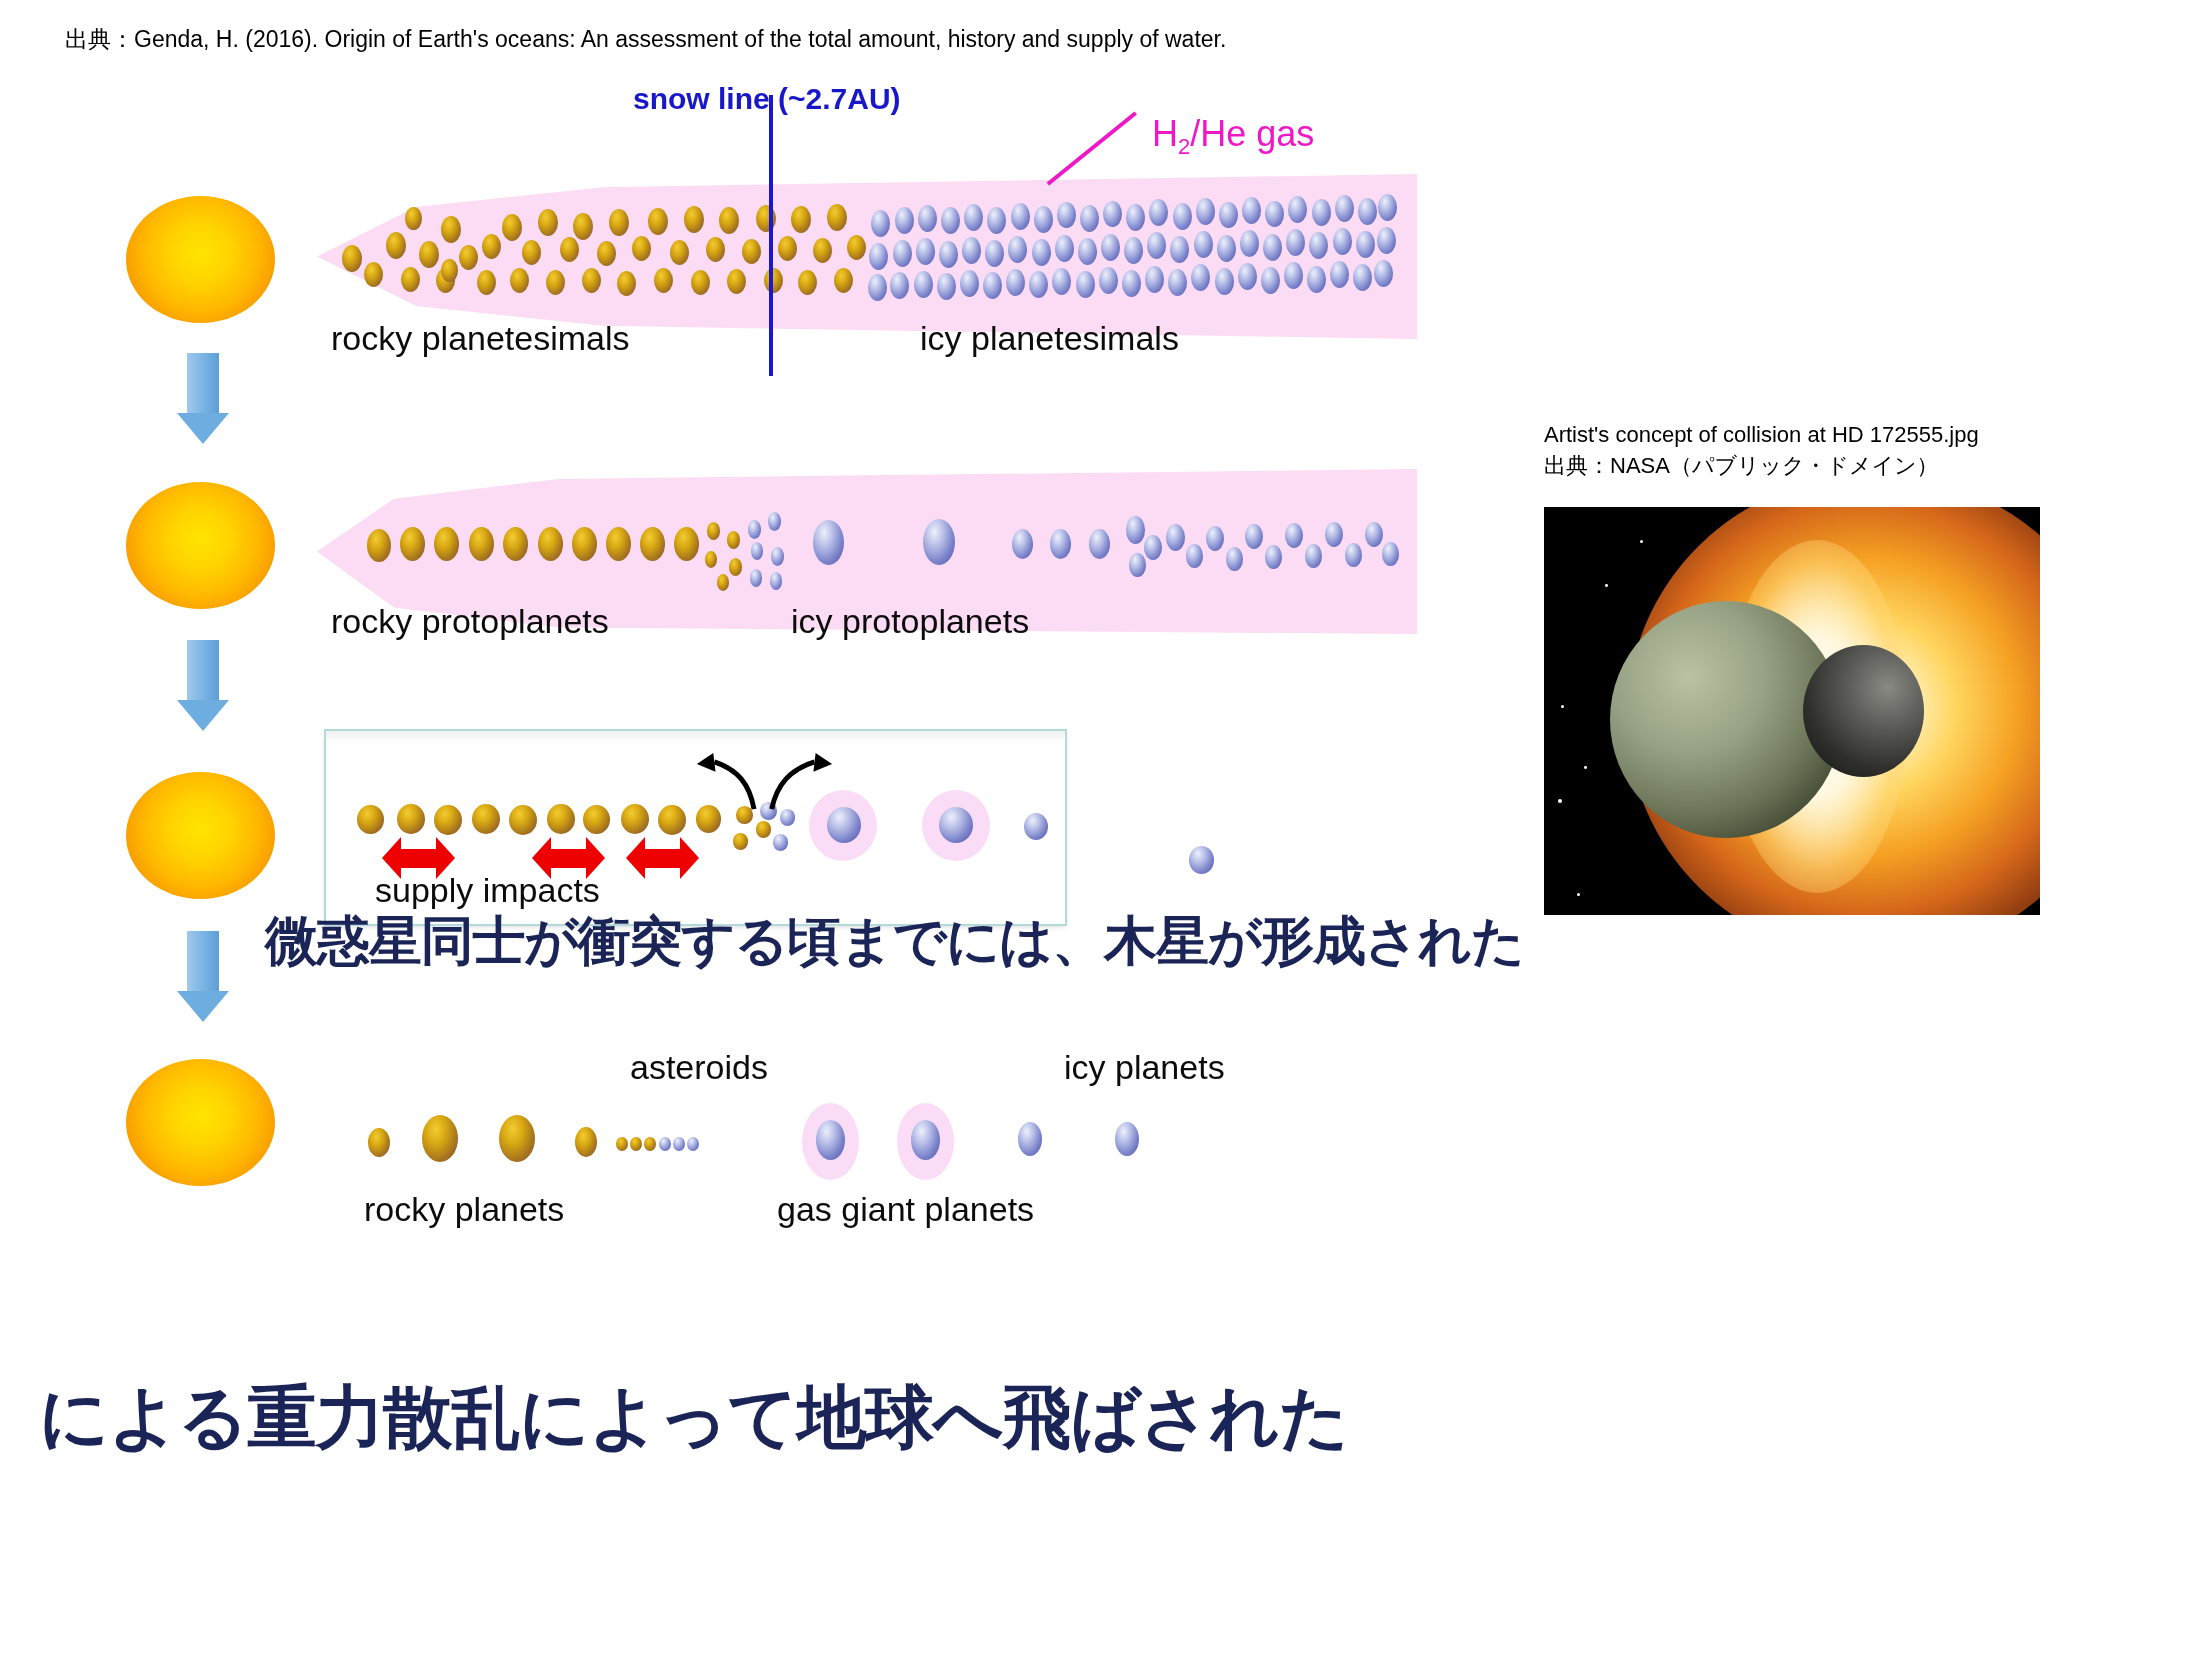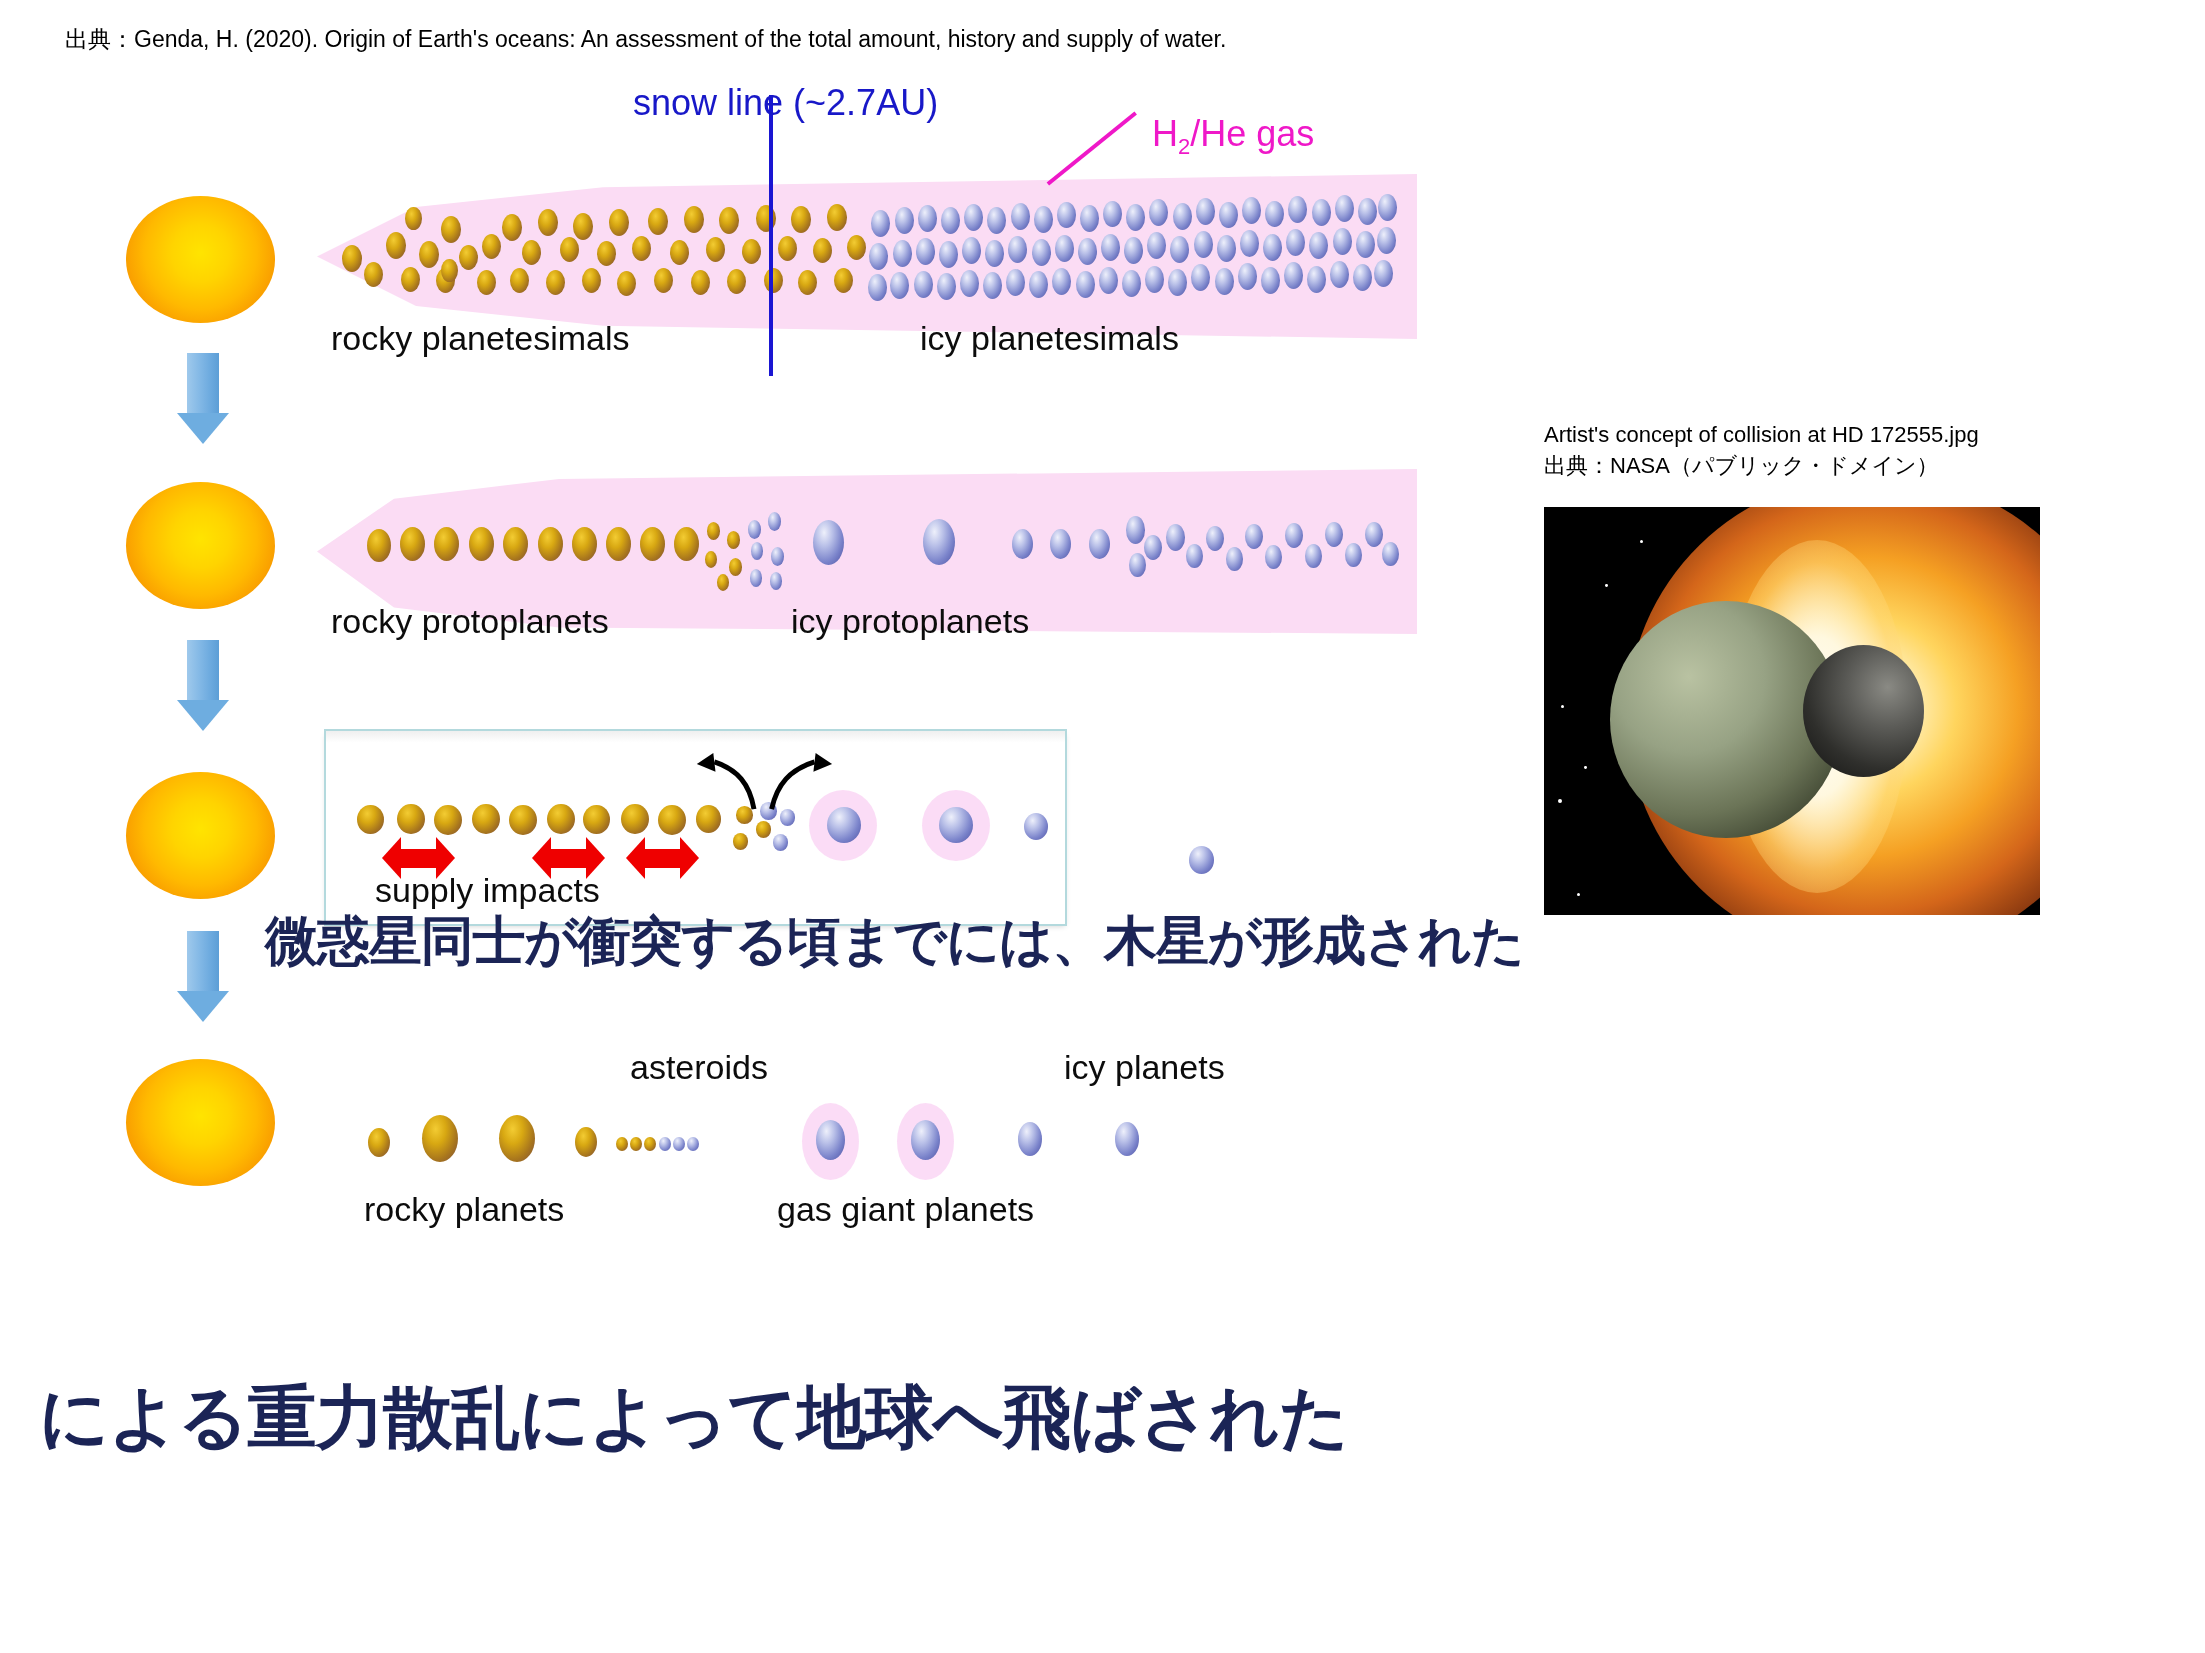--- a/index.html
+++ b/index.html
@@ -56,21 +56,21 @@
   .halo{
     position:absolute;border-radius:50%;background:#fbd9f5;opacity:.92;
   }
 
   
   .dlabel{
     position:absolute;font-size:34px;color:#0c0c0c;white-space:nowrap;
     font-family:"Liberation Sans","DejaVu Sans",sans-serif;
   }
   #snow-line-label{
-    color:#1818c8;font-size:36px;white-space:nowrap;
+    color:#1818c8;font-size:30px;white-space:nowrap;font-weight:bold;
   }
   #snow-line{
     background:#1a16d2;width:3.9px;
   }
   #gas-label{
     color:#ef18c8;font-size:36px;white-space:nowrap;
   }
   #gas-label sub{font-size:22px;}
   #gas-leader{
     background:#ef18c8;height:4.4px;transform-origin:left center;
@@ -106,21 +106,21 @@
   #nasa-image{
     left:1544px;top:507px;width:496px;height:408px;
     background:#000;overflow:hidden;
   }
   #nasa-image .stars span{position:absolute;background:#fff;border-radius:50%;}
   .flare{position:absolute;border-radius:50%;}
 </style>
 </head>
 <body>
 
-<div class="abs" id="source-citation">出典：Genda, H. (2020). Origin of Earth's oceans: An assessment of the total amount, history and supply of water.</div>
+<div class="abs" id="source-citation">出典：Genda, H. (2016). Origin of Earth's oceans: An assessment of the total amount, history and supply of water.</div>
 
 <div class="abs sun" style="left:126px;top:196px;width:149px;height:127px;"></div>
 <div class="abs down-arrow" style="left:176px;top:353px;">
   <div class="shaft" style="height:60px;"></div>
   <div class="head"></div>
 </div>
 
 <div class="abs sun" style="left:126px;top:482px;width:149px;height:127px;"></div>
 <div class="abs down-arrow" style="left:176px;top:640px;">
   <div class="shaft" style="height:60px;"></div>

